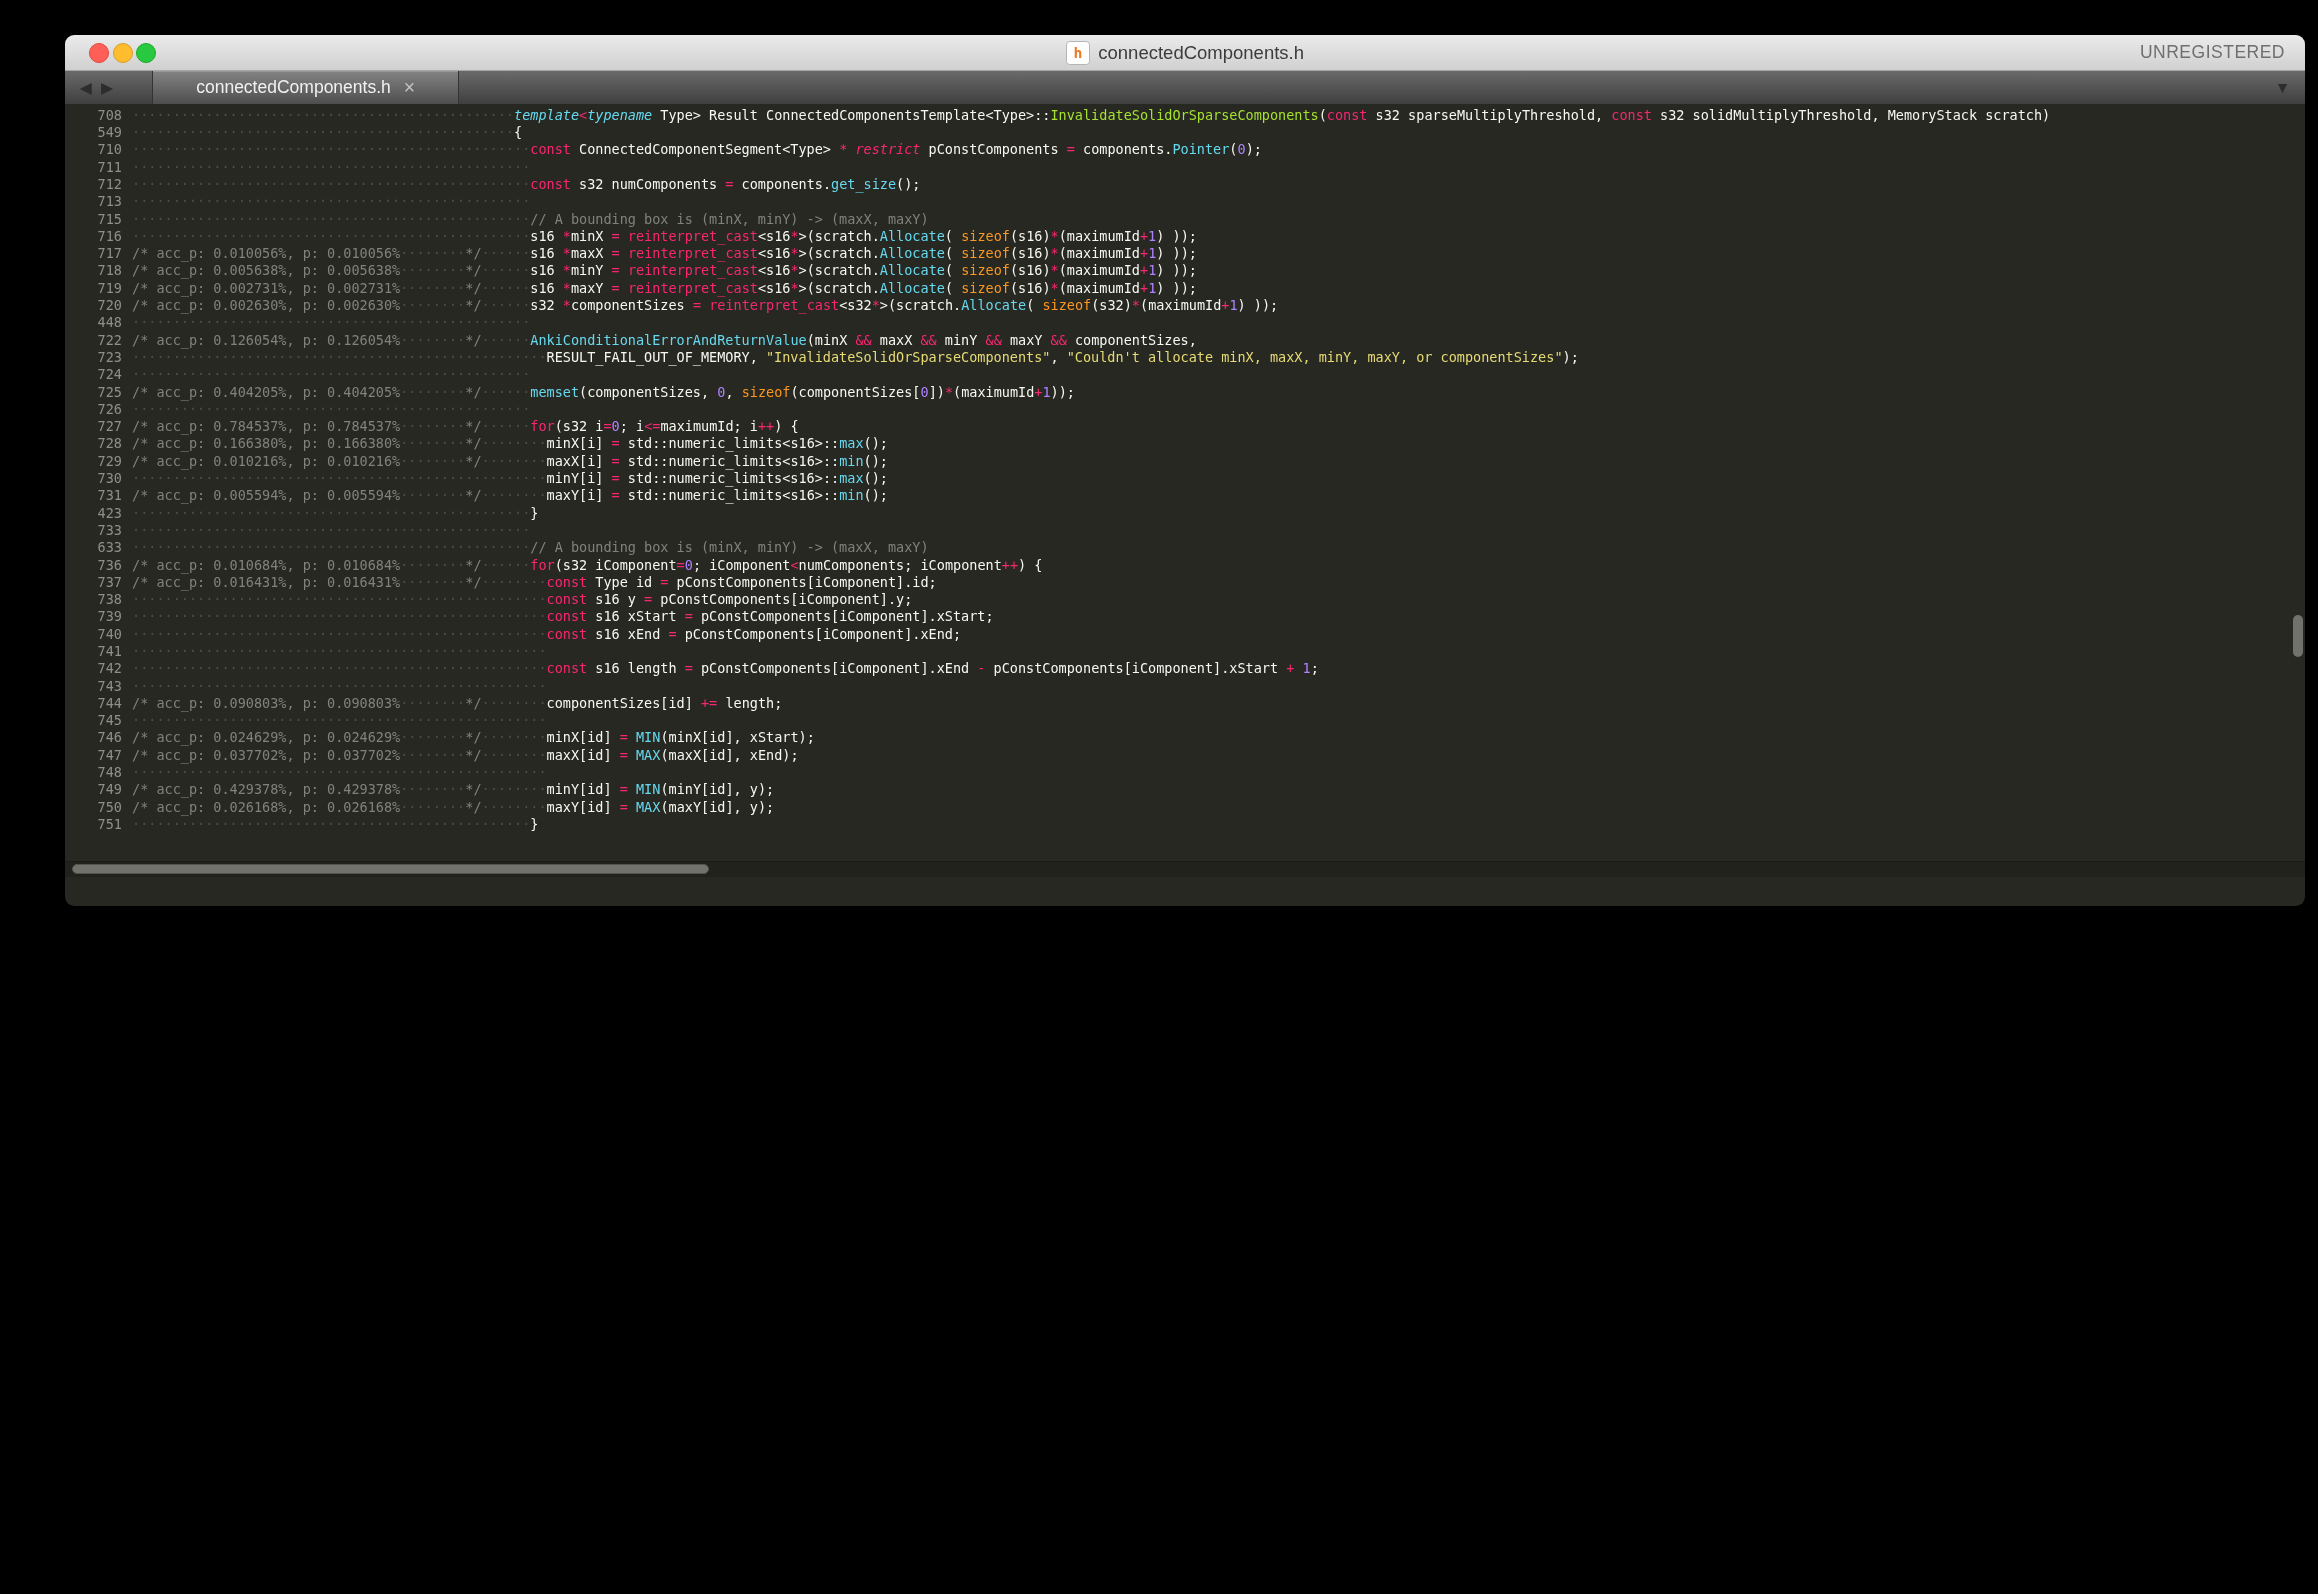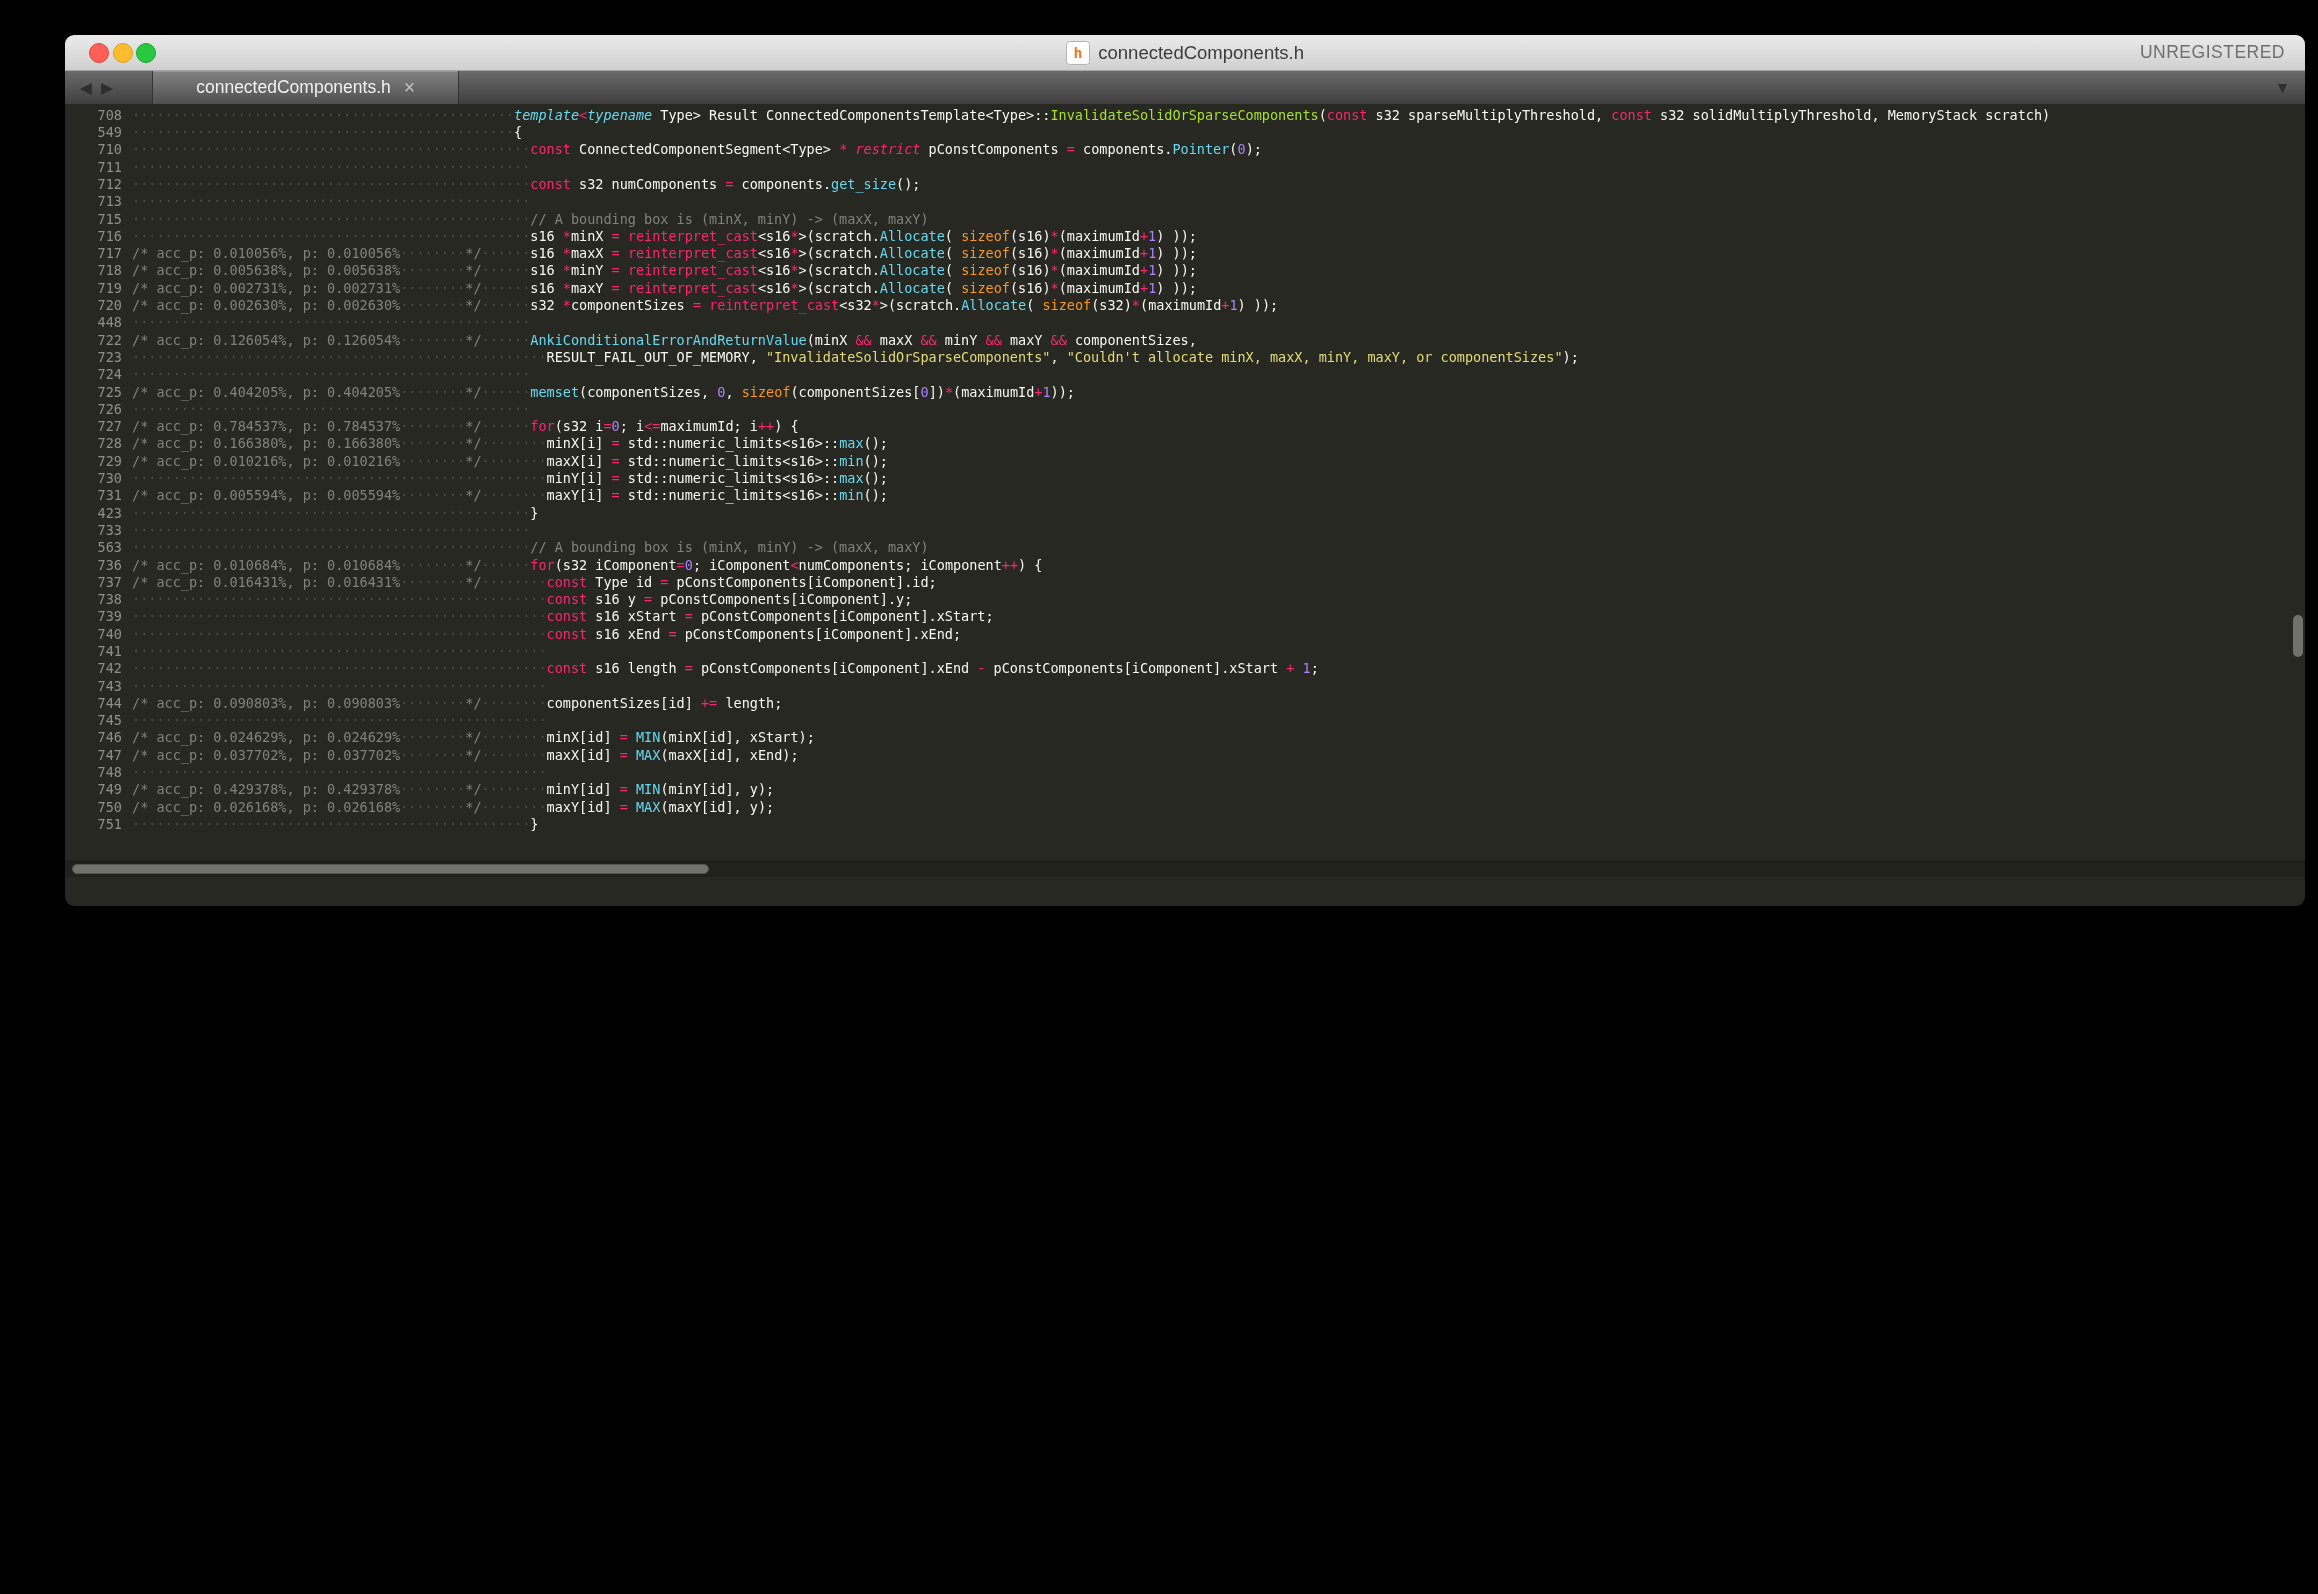--- a/index.html
+++ b/index.html
@@ -108,21 +108,21 @@
           <div class="code-row"><span class="gutter">724</span><span class="code"><span style="color: rgb(78, 77, 66);">·················································</span></span></div>
           <div class="code-row"><span class="gutter">725</span><span class="code"><span style="color: rgb(130, 130, 122);">/* acc_p: 0.404205%, p: 0.404205%</span><span style="color: rgb(78, 77, 66);">········</span><span style="color: rgb(130, 130, 122);">*/</span><span style="color: rgb(78, 77, 66);">······</span><span style="color: rgb(102, 217, 239);">memset</span><span style="color: rgb(248, 248, 242);">(componentSizes, </span><span style="color: rgb(174, 129, 255);">0</span><span style="color: rgb(248, 248, 242);">, </span><span style="color: rgb(253, 151, 31);">sizeof</span><span style="color: rgb(248, 248, 242);">(componentSizes[</span><span style="color: rgb(174, 129, 255);">0</span><span style="color: rgb(248, 248, 242);">])</span><span style="color: rgb(249, 38, 114);">*</span><span style="color: rgb(248, 248, 242);">(maximumId</span><span style="color: rgb(249, 38, 114);">+</span><span style="color: rgb(174, 129, 255);">1</span><span style="color: rgb(248, 248, 242);">));</span></span></div>
           <div class="code-row"><span class="gutter">726</span><span class="code"><span style="color: rgb(78, 77, 66);">·················································</span></span></div>
           <div class="code-row"><span class="gutter">727</span><span class="code"><span style="color: rgb(130, 130, 122);">/* acc_p: 0.784537%, p: 0.784537%</span><span style="color: rgb(78, 77, 66);">········</span><span style="color: rgb(130, 130, 122);">*/</span><span style="color: rgb(78, 77, 66);">······</span><span style="color: rgb(249, 38, 114);">for</span><span style="color: rgb(248, 248, 242);">(s32 i</span><span style="color: rgb(249, 38, 114);">=</span><span style="color: rgb(174, 129, 255);">0</span><span style="color: rgb(248, 248, 242);">; i</span><span style="color: rgb(249, 38, 114);">&lt;=</span><span style="color: rgb(248, 248, 242);">maximumId; i</span><span style="color: rgb(249, 38, 114);">++</span><span style="color: rgb(248, 248, 242);">) {</span></span></div>
           <div class="code-row"><span class="gutter">728</span><span class="code"><span style="color: rgb(130, 130, 122);">/* acc_p: 0.166380%, p: 0.166380%</span><span style="color: rgb(78, 77, 66);">········</span><span style="color: rgb(130, 130, 122);">*/</span><span style="color: rgb(78, 77, 66);">········</span><span style="color: rgb(248, 248, 242);">minX[i] </span><span style="color: rgb(249, 38, 114);">=</span><span style="color: rgb(248, 248, 242);"> std::numeric_limits&lt;s16&gt;::</span><span style="color: rgb(102, 217, 239);">max</span><span style="color: rgb(248, 248, 242);">();</span></span></div>
           <div class="code-row"><span class="gutter">729</span><span class="code"><span style="color: rgb(130, 130, 122);">/* acc_p: 0.010216%, p: 0.010216%</span><span style="color: rgb(78, 77, 66);">········</span><span style="color: rgb(130, 130, 122);">*/</span><span style="color: rgb(78, 77, 66);">········</span><span style="color: rgb(248, 248, 242);">maxX[i] </span><span style="color: rgb(249, 38, 114);">=</span><span style="color: rgb(248, 248, 242);"> std::numeric_limits&lt;s16&gt;::</span><span style="color: rgb(102, 217, 239);">min</span><span style="color: rgb(248, 248, 242);">();</span></span></div>
           <div class="code-row"><span class="gutter">730</span><span class="code"><span style="color: rgb(78, 77, 66);">···················································</span><span style="color: rgb(248, 248, 242);">minY[i] </span><span style="color: rgb(249, 38, 114);">=</span><span style="color: rgb(248, 248, 242);"> std::numeric_limits&lt;s16&gt;::</span><span style="color: rgb(102, 217, 239);">max</span><span style="color: rgb(248, 248, 242);">();</span></span></div>
           <div class="code-row"><span class="gutter">731</span><span class="code"><span style="color: rgb(130, 130, 122);">/* acc_p: 0.005594%, p: 0.005594%</span><span style="color: rgb(78, 77, 66);">········</span><span style="color: rgb(130, 130, 122);">*/</span><span style="color: rgb(78, 77, 66);">········</span><span style="color: rgb(248, 248, 242);">maxY[i] </span><span style="color: rgb(249, 38, 114);">=</span><span style="color: rgb(248, 248, 242);"> std::numeric_limits&lt;s16&gt;::</span><span style="color: rgb(102, 217, 239);">min</span><span style="color: rgb(248, 248, 242);">();</span></span></div>
           <div class="code-row"><span class="gutter">423</span><span class="code"><span style="color: rgb(78, 77, 66);">·················································</span><span style="color: rgb(248, 248, 242);">}</span></span></div>
           <div class="code-row"><span class="gutter">733</span><span class="code"><span style="color: rgb(78, 77, 66);">·················································</span></span></div>
-          <div class="code-row"><span class="gutter">563</span><span class="code"><span style="color: rgb(78, 77, 66);">·················································</span><span style="color: rgb(130, 130, 122);">// A bounding box is (minX, minY) -&gt; (maxX, maxY)</span></span></div>
+          <div class="code-row"><span class="gutter">633</span><span class="code"><span style="color: rgb(78, 77, 66);">·················································</span><span style="color: rgb(130, 130, 122);">// A bounding box is (minX, minY) -&gt; (maxX, maxY)</span></span></div>
           <div class="code-row"><span class="gutter">736</span><span class="code"><span style="color: rgb(130, 130, 122);">/* acc_p: 0.010684%, p: 0.010684%</span><span style="color: rgb(78, 77, 66);">········</span><span style="color: rgb(130, 130, 122);">*/</span><span style="color: rgb(78, 77, 66);">······</span><span style="color: rgb(249, 38, 114);">for</span><span style="color: rgb(248, 248, 242);">(s32 iComponent</span><span style="color: rgb(249, 38, 114);">=</span><span style="color: rgb(174, 129, 255);">0</span><span style="color: rgb(248, 248, 242);">; iComponent</span><span style="color: rgb(249, 38, 114);">&lt;</span><span style="color: rgb(248, 248, 242);">numComponents; iComponent</span><span style="color: rgb(249, 38, 114);">++</span><span style="color: rgb(248, 248, 242);">) {</span></span></div>
           <div class="code-row"><span class="gutter">737</span><span class="code"><span style="color: rgb(130, 130, 122);">/* acc_p: 0.016431%, p: 0.016431%</span><span style="color: rgb(78, 77, 66);">········</span><span style="color: rgb(130, 130, 122);">*/</span><span style="color: rgb(78, 77, 66);">········</span><span style="color: rgb(249, 38, 114);">const</span><span style="color: rgb(248, 248, 242);"> Type id </span><span style="color: rgb(249, 38, 114);">=</span><span style="color: rgb(248, 248, 242);"> pConstComponents[iComponent].id;</span></span></div>
           <div class="code-row"><span class="gutter">738</span><span class="code"><span style="color: rgb(78, 77, 66);">···················································</span><span style="color: rgb(249, 38, 114);">const</span><span style="color: rgb(248, 248, 242);"> s16 y </span><span style="color: rgb(249, 38, 114);">=</span><span style="color: rgb(248, 248, 242);"> pConstComponents[iComponent].y;</span></span></div>
           <div class="code-row"><span class="gutter">739</span><span class="code"><span style="color: rgb(78, 77, 66);">···················································</span><span style="color: rgb(249, 38, 114);">const</span><span style="color: rgb(248, 248, 242);"> s16 xStart </span><span style="color: rgb(249, 38, 114);">=</span><span style="color: rgb(248, 248, 242);"> pConstComponents[iComponent].xStart;</span></span></div>
           <div class="code-row"><span class="gutter">740</span><span class="code"><span style="color: rgb(78, 77, 66);">···················································</span><span style="color: rgb(249, 38, 114);">const</span><span style="color: rgb(248, 248, 242);"> s16 xEnd </span><span style="color: rgb(249, 38, 114);">=</span><span style="color: rgb(248, 248, 242);"> pConstComponents[iComponent].xEnd;</span></span></div>
           <div class="code-row"><span class="gutter">741</span><span class="code"><span style="color: rgb(78, 77, 66);">···················································</span></span></div>
           <div class="code-row"><span class="gutter">742</span><span class="code"><span style="color: rgb(78, 77, 66);">···················································</span><span style="color: rgb(249, 38, 114);">const</span><span style="color: rgb(248, 248, 242);"> s16 length </span><span style="color: rgb(249, 38, 114);">=</span><span style="color: rgb(248, 248, 242);"> pConstComponents[iComponent].xEnd </span><span style="color: rgb(249, 38, 114);">-</span><span style="color: rgb(248, 248, 242);"> pConstComponents[iComponent].xStart </span><span style="color: rgb(249, 38, 114);">+</span><span style="color: rgb(248, 248, 242);"> </span><span style="color: rgb(174, 129, 255);">1</span><span style="color: rgb(248, 248, 242);">;</span></span></div>
           <div class="code-row"><span class="gutter">743</span><span class="code"><span style="color: rgb(78, 77, 66);">···················································</span></span></div>
           <div class="code-row"><span class="gutter">744</span><span class="code"><span style="color: rgb(130, 130, 122);">/* acc_p: 0.090803%, p: 0.090803%</span><span style="color: rgb(78, 77, 66);">········</span><span style="color: rgb(130, 130, 122);">*/</span><span style="color: rgb(78, 77, 66);">········</span><span style="color: rgb(248, 248, 242);">componentSizes[id] </span><span style="color: rgb(249, 38, 114);">+=</span><span style="color: rgb(248, 248, 242);"> length;</span></span></div>
           <div class="code-row"><span class="gutter">745</span><span class="code"><span style="color: rgb(78, 77, 66);">···················································</span></span></div>

